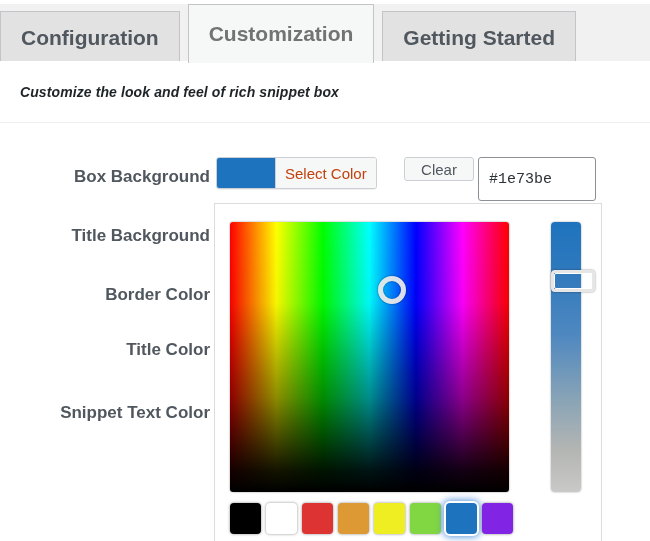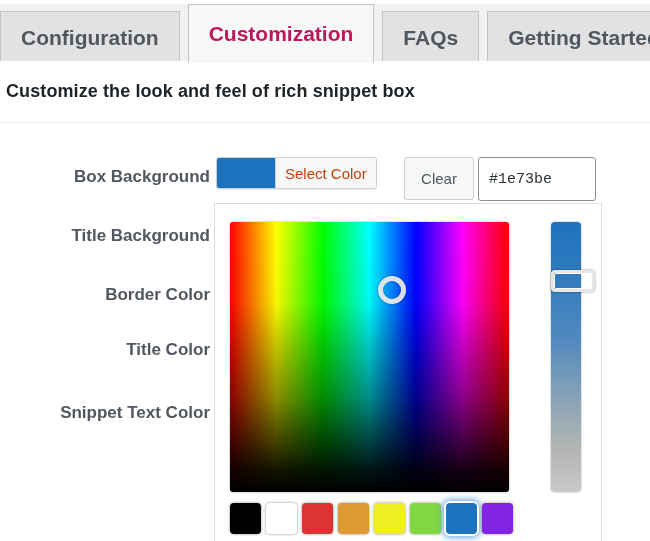--- a/index.html
+++ b/index.html
@@ -47,43 +47,44 @@
     font-weight: bold;
     white-space: nowrap;
     cursor: pointer;
     position: relative;
     top: 0;
   }
   .tab + .tab { margin-left: 8px; }
   .tab.active {
     background: #f6f7f7;
     border-color: #c3c4c7;
-    color: #be185d;
+    color: #737373;
     height: 59px;
     margin-top: 0;
     z-index: 3;
   }
 
   
   .heading-wrap {
     position: absolute;
     left: 0; top: 61px;
     width: 650px;
     height: 62px;
     background: #ffffff;
     border-bottom: 1px solid #eeeeee;
     display: flex;
     align-items: center;
   }
   .heading {
-    margin-left: 6px;
-    font-size: 18px;
+    margin-left: 20px;
+    font-size: 14px;
     font-weight: bold;
     color: #1d2327;
     letter-spacing: 0.1px;
+    font-style: italic;
   }
 
   
   .form {
     position: absolute;
     left: 0; top: 124px;
     width: 650px;
     height: 417px;
     background: #ffffff;
   }
@@ -128,21 +129,21 @@
     font-size: 15px;
     color: #c2410c;
     background: #f6f7f7;
     border-left: 1px solid #ccd0d4;
   }
 
   
   .clear-btn {
     position: absolute;
     left: 404px; top: 33px;
-    width: 70px; height: 43px;
+    width: 70px; height: 24px;
     display: flex;
     align-items: center;
     justify-content: center;
     background: #f6f7f7;
     border: 1px solid #ccd0d4;
     border-radius: 3px;
     font-size: 15px;
     color: #50575e;
     cursor: pointer;
   }
@@ -259,23 +260,20 @@
 
 <div class="tabbar">
   <div class="tabstrip">
     <div class="tab">
       <span>Configuration</span>
     </div>
     <div class="tab active">
       <span>Customization</span>
     </div>
     <div class="tab">
-      <span>FAQs</span>
-    </div>
-    <div class="tab">
       <span>Getting Started</span>
     </div>
   </div>
 </div>
 
 <div class="heading-wrap">
   <div class="heading">Customize the look and feel of rich snippet box</div>
 </div>
 
 <div class="form">

